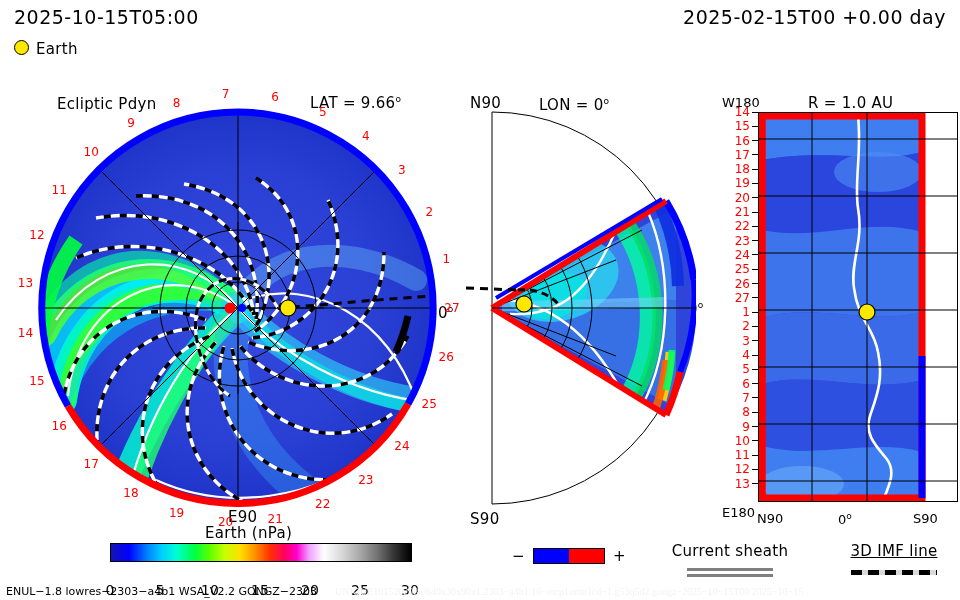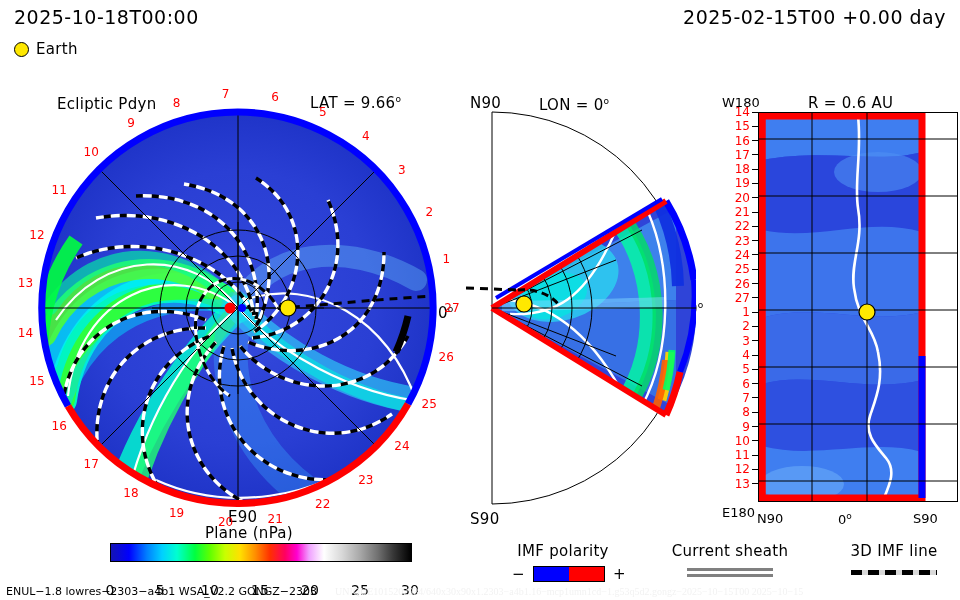--- a/index.html
+++ b/index.html
@@ -27,24 +27,24 @@
   #pol-bar{width:70px;height:14px;border:1px solid #000;display:flex;}
   #pol-neg{flex:1;background:#0000ff;}
   #pol-pos{flex:1;background:#ff0000;}
   .sheath-line{width:86px;height:3px;background:#808080;}
   .imf-dash{width:86px;height:5px;
     background:repeating-linear-gradient(to right,#000 0 11px,#d9d9d9 11px 17px);}
 </style>
 </head>
 <body>
 
-<div class="abs ttl" style="left:14px;top:6px;">2025-10-18T00:00</div>
+<div class="abs ttl" style="left:14px;top:6px;">2025-10-15T05:00</div>
 <div class="abs ttl" style="right:14px;top:6px;">2025-02-15T00 +0.00 day</div>
 
-<div class="abs" style="left:14px;top:40px;display:flex;align-items:center;gap:7px;">
+<div class="abs" style="left:14px;top:40px;display:flex;gap:7px;">
   <div id="earth-swatch"></div>
   <div class="lbl">Earth</div>
 </div>
 
 <div class="abs lbl" style="left:57px;top:95px;">Ecliptic Pdyn</div>
 <div class="abs lbl" style="left:224px;top:88px;margin-top:48px;">W90</div>
 <div class="abs lbl" style="left:228px;top:508px;">E90</div>
 <div class="abs lbl" style="left:310px;top:94px;">
   <span>LAT = 9.66</span><span class="sup">o</span>
 </div>
@@ -277,21 +277,21 @@
   <line x1="26" y1="208" x2="230" y2="208" stroke="#000000" stroke-width="1"></line>
 
   <path d="M0 188 L 52 190" fill="none" stroke="#000000" stroke-width="3" stroke-dasharray="8 6"></path>
   <path d="M52 190 C 70 188, 86 196, 92 204" fill="none" stroke="#000000" stroke-width="3" stroke-dasharray="7 5"></path>
 
   <circle cx="58" cy="204" r="8" fill="#ffe800" stroke="#000" stroke-width="1.2"></circle>
 </svg>
 
 <div class="abs lbl-sm" style="left:722px;top:95px;">W180</div>
 <div class="abs lbl-sm" style="left:722px;top:505px;">E180</div>
-<div class="abs lbl" style="left:808px;top:94px;">R = 0.6 AU</div>
+<div class="abs lbl" style="left:808px;top:94px;">R = 1.0 AU</div>
 
 <svg class="abs" width="200" height="390" style="left:758px;top:112px;" viewBox="0 0 200 390">
   <defs>
       <clipPath id="clipTl">
         <rect x="4" y="4" width="160" height="382"></rect>
       </clipPath>
     </defs>
 
   <rect x="4" y="4" width="160" height="382" fill="#2f4ae0"></rect>
   <g clip-path="url(#clipTl)">
@@ -443,53 +443,52 @@
       <span style="display: inline-block; width: 6px; height: 1px; background: rgb(0, 0, 0);"></span>
     </div>
   </div>
 
 <div class="abs lbl-sm" style="left:757px;top:511px;">N90</div>
 <div class="abs lbl-sm" style="left:838px;top:511px;">
   <span>0</span><span class="sup">o</span>
 </div>
 <div class="abs lbl-sm" style="left:913px;top:511px;">S90</div>
 
-<div class="abs lbl" style="left:205px;top:524px;">Plane (nPa)</div>
+<div class="abs lbl" style="left:205px;top:524px;">Earth (nPa)</div>
 <div class="abs" style="left:110px;top:543px;">
   <div id="cbar"></div>
   <div id="cb-ticks" style="position:relative;width:300px;height:20px;">
       <div class="cbtick" style="left: 0px;">0</div>
       <div class="cbtick" style="left: 50px;">5</div>
       <div class="cbtick" style="left: 100px;">10</div>
       <div class="cbtick" style="left: 150px;">15</div>
       <div class="cbtick" style="left: 200px;">20</div>
       <div class="cbtick" style="left: 250px;">25</div>
       <div class="cbtick" style="left: 300px;">30</div>
     </div>
 </div>
 
 <div class="abs" style="left:498px;top:542px;">
-  <div class="lbl ctr" style="width:130px;">IMF polarity</div>
   <div style="display:flex;align-items:center;gap:8px;margin-top:5px;margin-left:14px;">
     <span class="lbl">−</span>
     <span id="pol-bar">
       <span id="pol-neg"></span>
       <span id="pol-pos"></span>
     </span>
     <span class="lbl">+</span>
   </div>
 </div>
 
 <div class="abs" style="left:668px;top:542px;">
   <div class="lbl ctr" style="width:124px;">Current sheath</div>
   <div style="margin-top:8px;margin-left:19px;">
     <div class="sheath-line"></div>
     <div class="sheath-line" style="margin-top:3px;"></div>
   </div>
 </div>
 
 <div class="abs" style="left:838px;top:542px;">
-  <div class="lbl ctr" style="width:112px;">3D IMF line</div>
+  <div class="lbl ctr" style="width:112px;text-decoration:underline;">3D IMF line</div>
   <div class="imf-dash" style="margin-top:10px;margin-left:13px;"></div>
 </div>
 
 <div class="abs foot" style="left:6px;top:585px;">ENUL−1.8 lowres−2303−a4b1 WSA_V2.2 GONGZ−2303</div>
 <div class="abs footfaint" style="left:335px;top:586px;font-family:Liberation Serif, serif;">UNIQUE1015202934/640x30x90x1.2303−a4b1.16−mcp1umn1cd−1.g53q5d2.gongz−2025−10−15T00    2025−10−15</div>
 
 </body></html>

